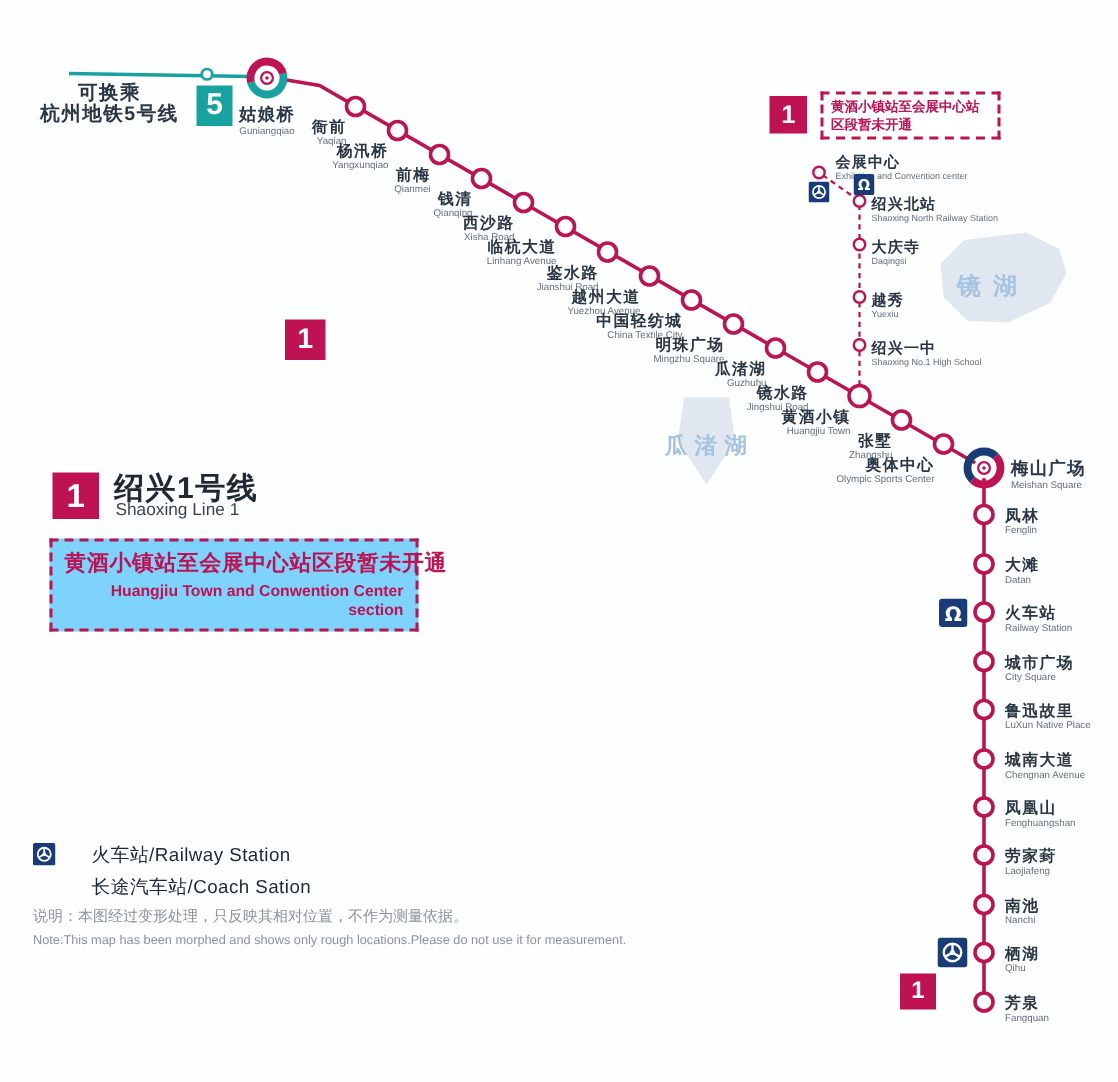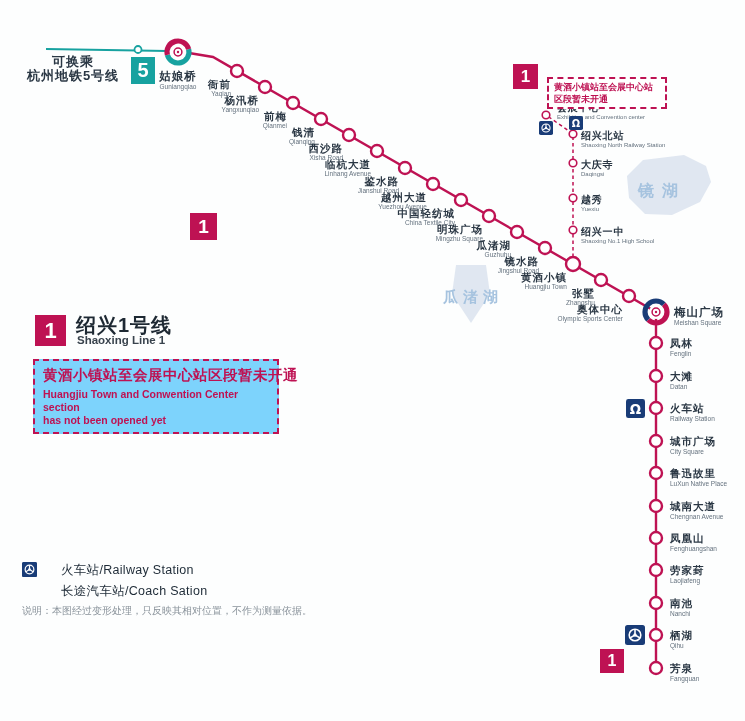--- a/index.html
+++ b/index.html
@@ -25,27 +25,27 @@
   .badge-5{background:var(--line5);left:131px;top:57px;width:24px;height:27px;font-size:20px;}
   .b1-mid{left:190px;top:213px;width:27px;height:27px;font-size:19px;}
   .b1-tr{left:513px;top:64px;width:25px;height:25px;font-size:17px;}
   .b1-br{left:600px;top:649px;width:24px;height:24px;font-size:16px;}
   .badge-lg{left:35px;top:315px;width:31px;height:31px;font-size:22px;}
   
   .transfer-note{left:18px;top:55px;width:110px;text-align:center;font-size:13px;font-weight:bold;
                  color:#2A3744;line-height:14px;letter-spacing:1px;}
   
   .title-cn{left:76px;top:312px;font-size:20px;font-weight:bold;color:#1E2933;letter-spacing:1px;}
-  .title-en{left:77px;top:334px;font-size:11.5px;font-weight:bold;color:#39434D;}
+  .title-en{left:77px;top:334px;font-size:11.5px;font-weight:normal;color:#39434D;}
   
   .notice-box{left:33px;top:359px;width:226px;border:2px dashed var(--line1);padding:5px 8px;background:#7dd3fc;}
   .n-cn{color:var(--line1);font-size:14.5px;font-weight:bold;letter-spacing:.5px;margin-bottom:3px;white-space:nowrap;}
-  .n-en{color:var(--line1);font-size:10.5px;font-weight:600;line-height:13px;}
+  .n-en{color:var(--line1);font-size:10.5px;font-weight:600;line-height:13px;text-align:right;}
   .small-notice{left:547px;top:61px;width:106px;border:2px dashed var(--line1);padding:2px 5px;
-                font-size:9px;font-weight:bold;color:var(--line1);line-height:12px;background:#fff;margin-top:16px;}
+                font-size:9px;font-weight:bold;color:var(--line1);line-height:12px;background:#fff;}
   
   .legend{left:22px;top:562px;width:430px;}
   .lg-row{display:flex;height:15px;margin-bottom:6px;}
   .lg-ic{width:33px;flex:0 0 33px;display:flex;justify-content:center;align-items:center;}
   .lg-label{font-size:12.5px;font-weight:500;color:#1D2A36;margin-left:6px;letter-spacing:.3px;}
   .lg-note-cn{margin-top:4px;font-size:10px;color:var(--note-gray);}
   .lg-note-en{margin-top:3px;font-size:8.5px;color:var(--note-gray);}
 </style>
 </head>
 <body>
@@ -283,36 +283,36 @@
     <div>区段暂未开通</div>
   </div>
 
   <div class="badge badge-lg">1</div>
   <div class="ov title-cn">绍兴1号线</div>
   <div class="ov title-en">Shaoxing Line 1</div>
 
   <div class="ov notice-box">
     <div class="n-cn">黄酒小镇站至会展中心站区段暂未开通</div>
     <div class="n-en">Huangjiu Town and Conwention Center section</div>
-    <div class="n-en">has not been opened yet</div>
   </div>
 
   <div class="ov legend">
     <div class="lg-row">
       <span class="lg-ic">
         <svg width="15" height="15" viewBox="0 0 20 20">
             <use href="#sym-railway"></use>
           </svg>
       </span>
       <span class="lg-label">火车站/Railway Station</span>
     </div>
     <div class="lg-row">
       <span class="lg-ic">
         <svg width="15" height="15" viewBox="0 0 20 20">
             <use href="#sym-coach"></use>
           </svg>
       </span>
       <span class="lg-label">长途汽车站/Coach Sation</span>
     </div>
     <div class="lg-note-cn">说明：本图经过变形处理，只反映其相对位置，不作为测量依据。</div>
+    <div class="lg-note-en">Note:This map has been morphed and shows only rough locations.Please do not use it for measurement.</div>
   </div>
 
 </div>
 
 </body></html>

